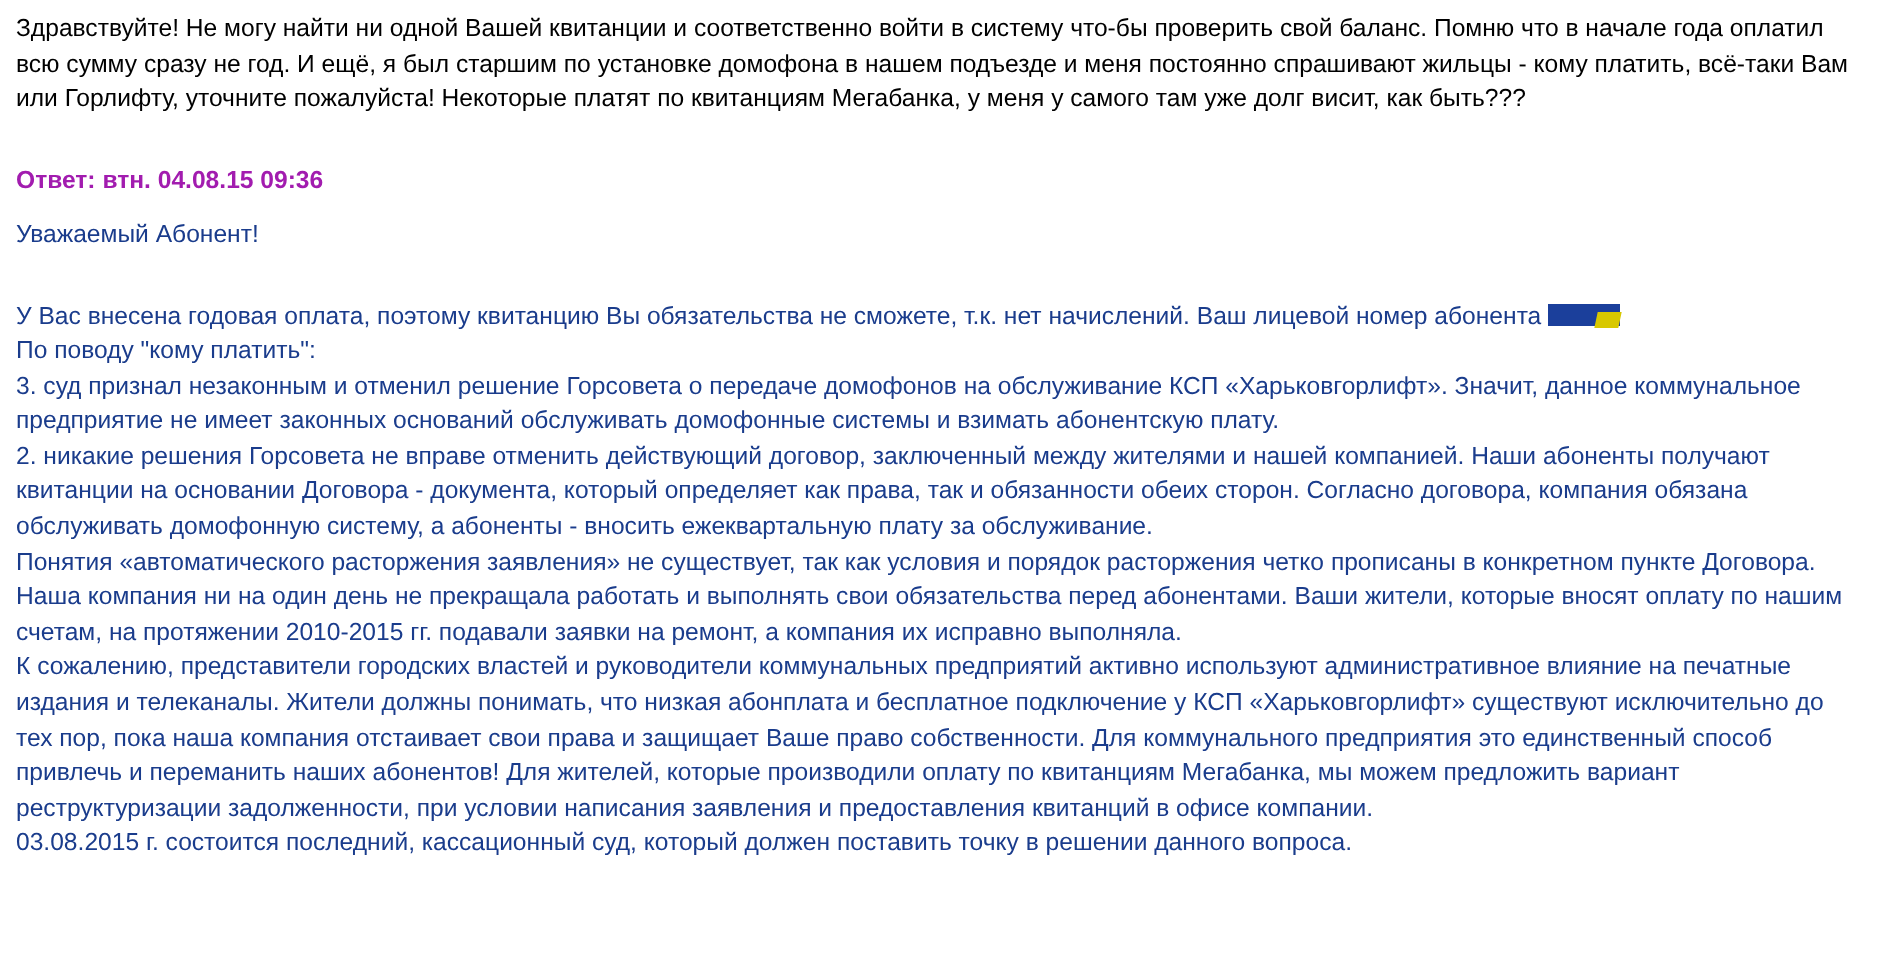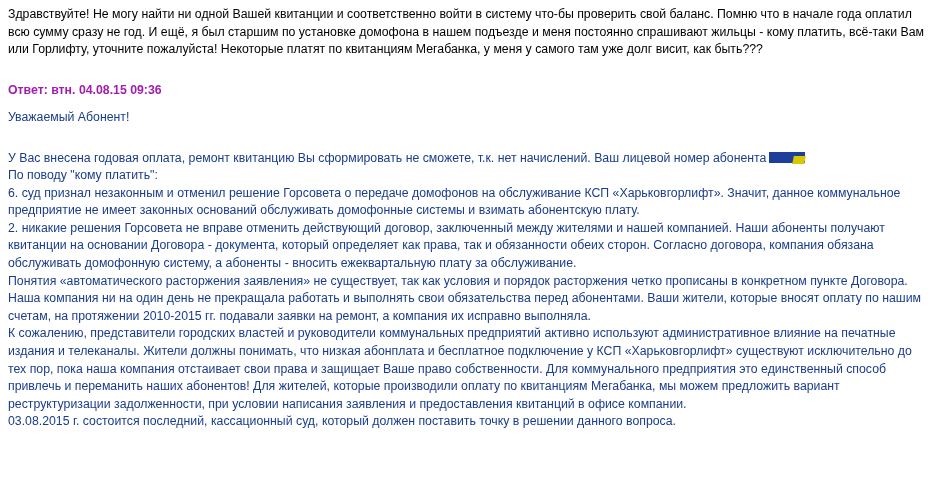--- a/index.html
+++ b/index.html
@@ -77,23 +77,23 @@
 
 <div class="page">
 
   <div class="question">Здравствуйте! Не могу найти ни одной Вашей квитанции и соответственно войти в систему что-бы проверить свой баланс. Помню что в начале года оплатил всю сумму сразу не год. И ещё, я был старшим по установке домофона в нашем подъезде и меня постоянно спрашивают жильцы - кому платить, всё-таки Вам или Горлифту, уточните пожалуйста! Некоторые платят по квитанциям Мегабанка, у меня у самого там уже долг висит, как быть???</div>
 
   <div class="answer-head">Ответ: втн. 04.08.15 09:36</div>
 
   <div class="greeting">Уважаемый Абонент!</div>
 
   <div class="body-block">
-    <p><span>У Вас внесена годовая оплата, ремонт квитанцию Вы сформировать не сможете, т.к. нет начислений. Ваш лицевой номер абонента</span><span class="redact"></span></p>
+    <p><span>У Вас внесена годовая оплата, поэтому квитанцию Вы обязательства не сможете, т.к. нет начислений. Ваш лицевой номер абонента</span><span class="redact"></span></p>
     <p>По поводу "кому платить":</p>
-    <p>6. суд признал незаконным и отменил решение Горсовета о передаче домофонов на обслуживание КСП «Харьковгорлифт». Значит, данное коммунальное предприятие не имеет законных оснований обслуживать домофонные системы и взимать абонентскую плату.</p>
+    <p>3. суд признал незаконным и отменил решение Горсовета о передаче домофонов на обслуживание КСП «Харьковгорлифт». Значит, данное коммунальное предприятие не имеет законных оснований обслуживать домофонные системы и взимать абонентскую плату.</p>
     <p>2. никакие решения Горсовета не вправе отменить действующий договор, заключенный между жителями и нашей компанией. Наши абоненты получают квитанции на основании Договора - документа, который определяет как права, так и обязанности обеих сторон. Согласно договора, компания обязана обслуживать домофонную систему, а абоненты - вносить ежеквартальную плату за обслуживание.</p>
     <p>Понятия «автоматического расторжения заявления» не существует, так как условия и порядок расторжения четко прописаны в конкретном пункте Договора.</p>
     <p>Наша компания ни на один день не прекращала работать и выполнять свои обязательства перед абонентами. Ваши жители, которые вносят оплату по нашим счетам, на протяжении 2010-2015 гг. подавали заявки на ремонт, а компания их исправно выполняла.</p>
     <p>К сожалению, представители городских властей и руководители коммунальных предприятий активно используют административное влияние на печатные издания и телеканалы. Жители должны понимать, что низкая абонплата и бесплатное подключение у КСП «Харьковгорлифт» существуют исключительно до тех пор, пока наша компания отстаивает свои права и защищает Ваше право собственности. Для коммунального предприятия это единственный способ привлечь и переманить наших абонентов! Для жителей, которые производили оплату по квитанциям Мегабанка, мы можем предложить вариант реструктуризации задолженности, при условии написания заявления и предоставления квитанций в офисе компании.</p>
     <p>03.08.2015 г. состоится последний, кассационный суд, который должен поставить точку в решении данного вопроса.</p>
   </div>
 
 </div>
 
 </body></html>

